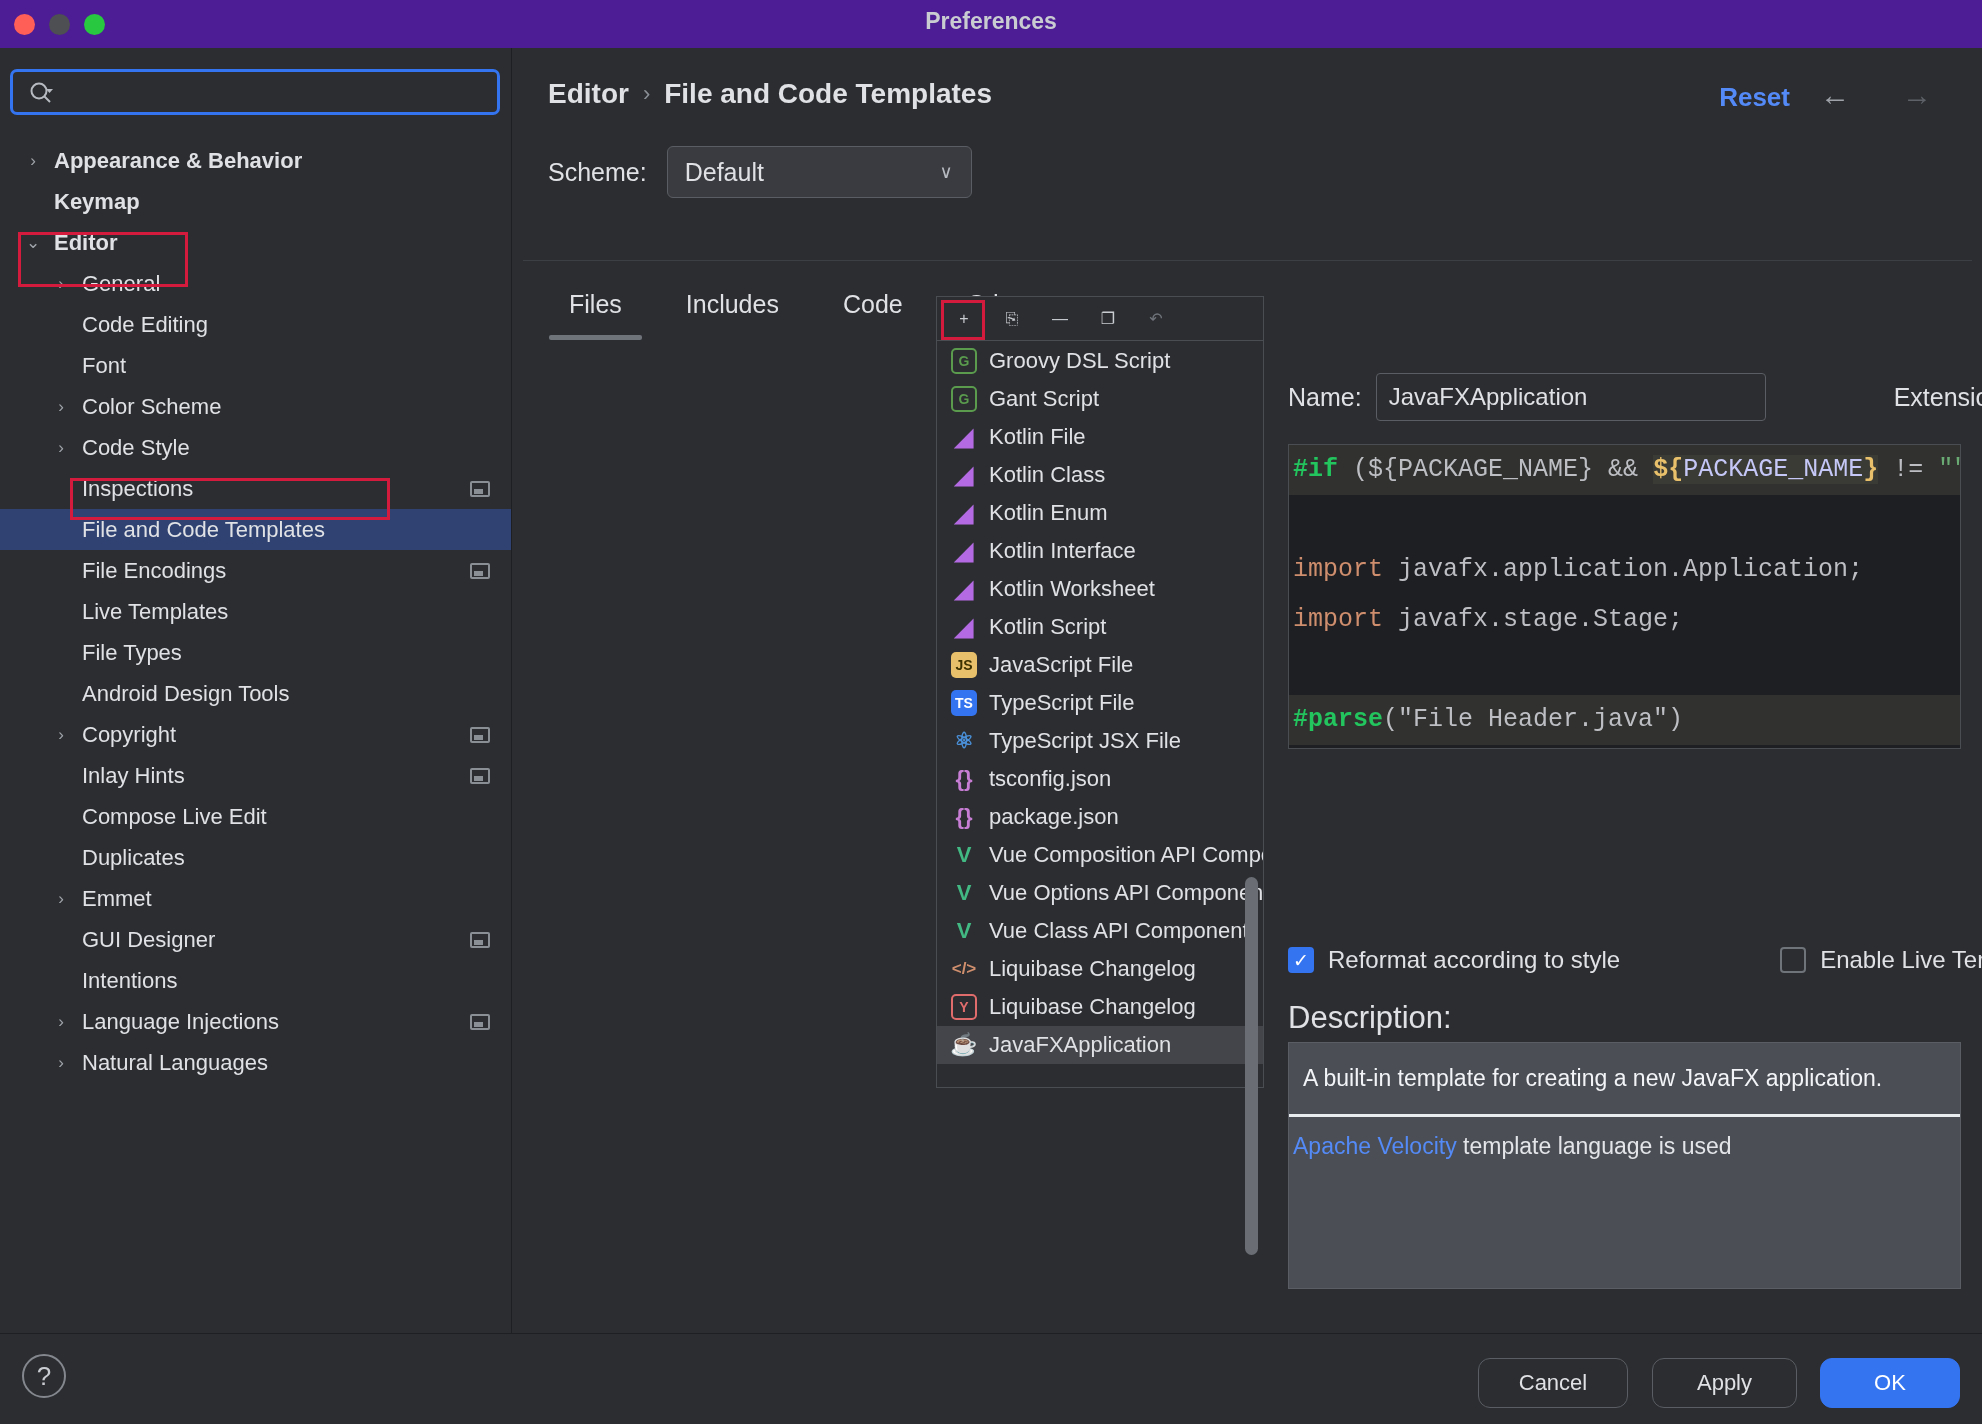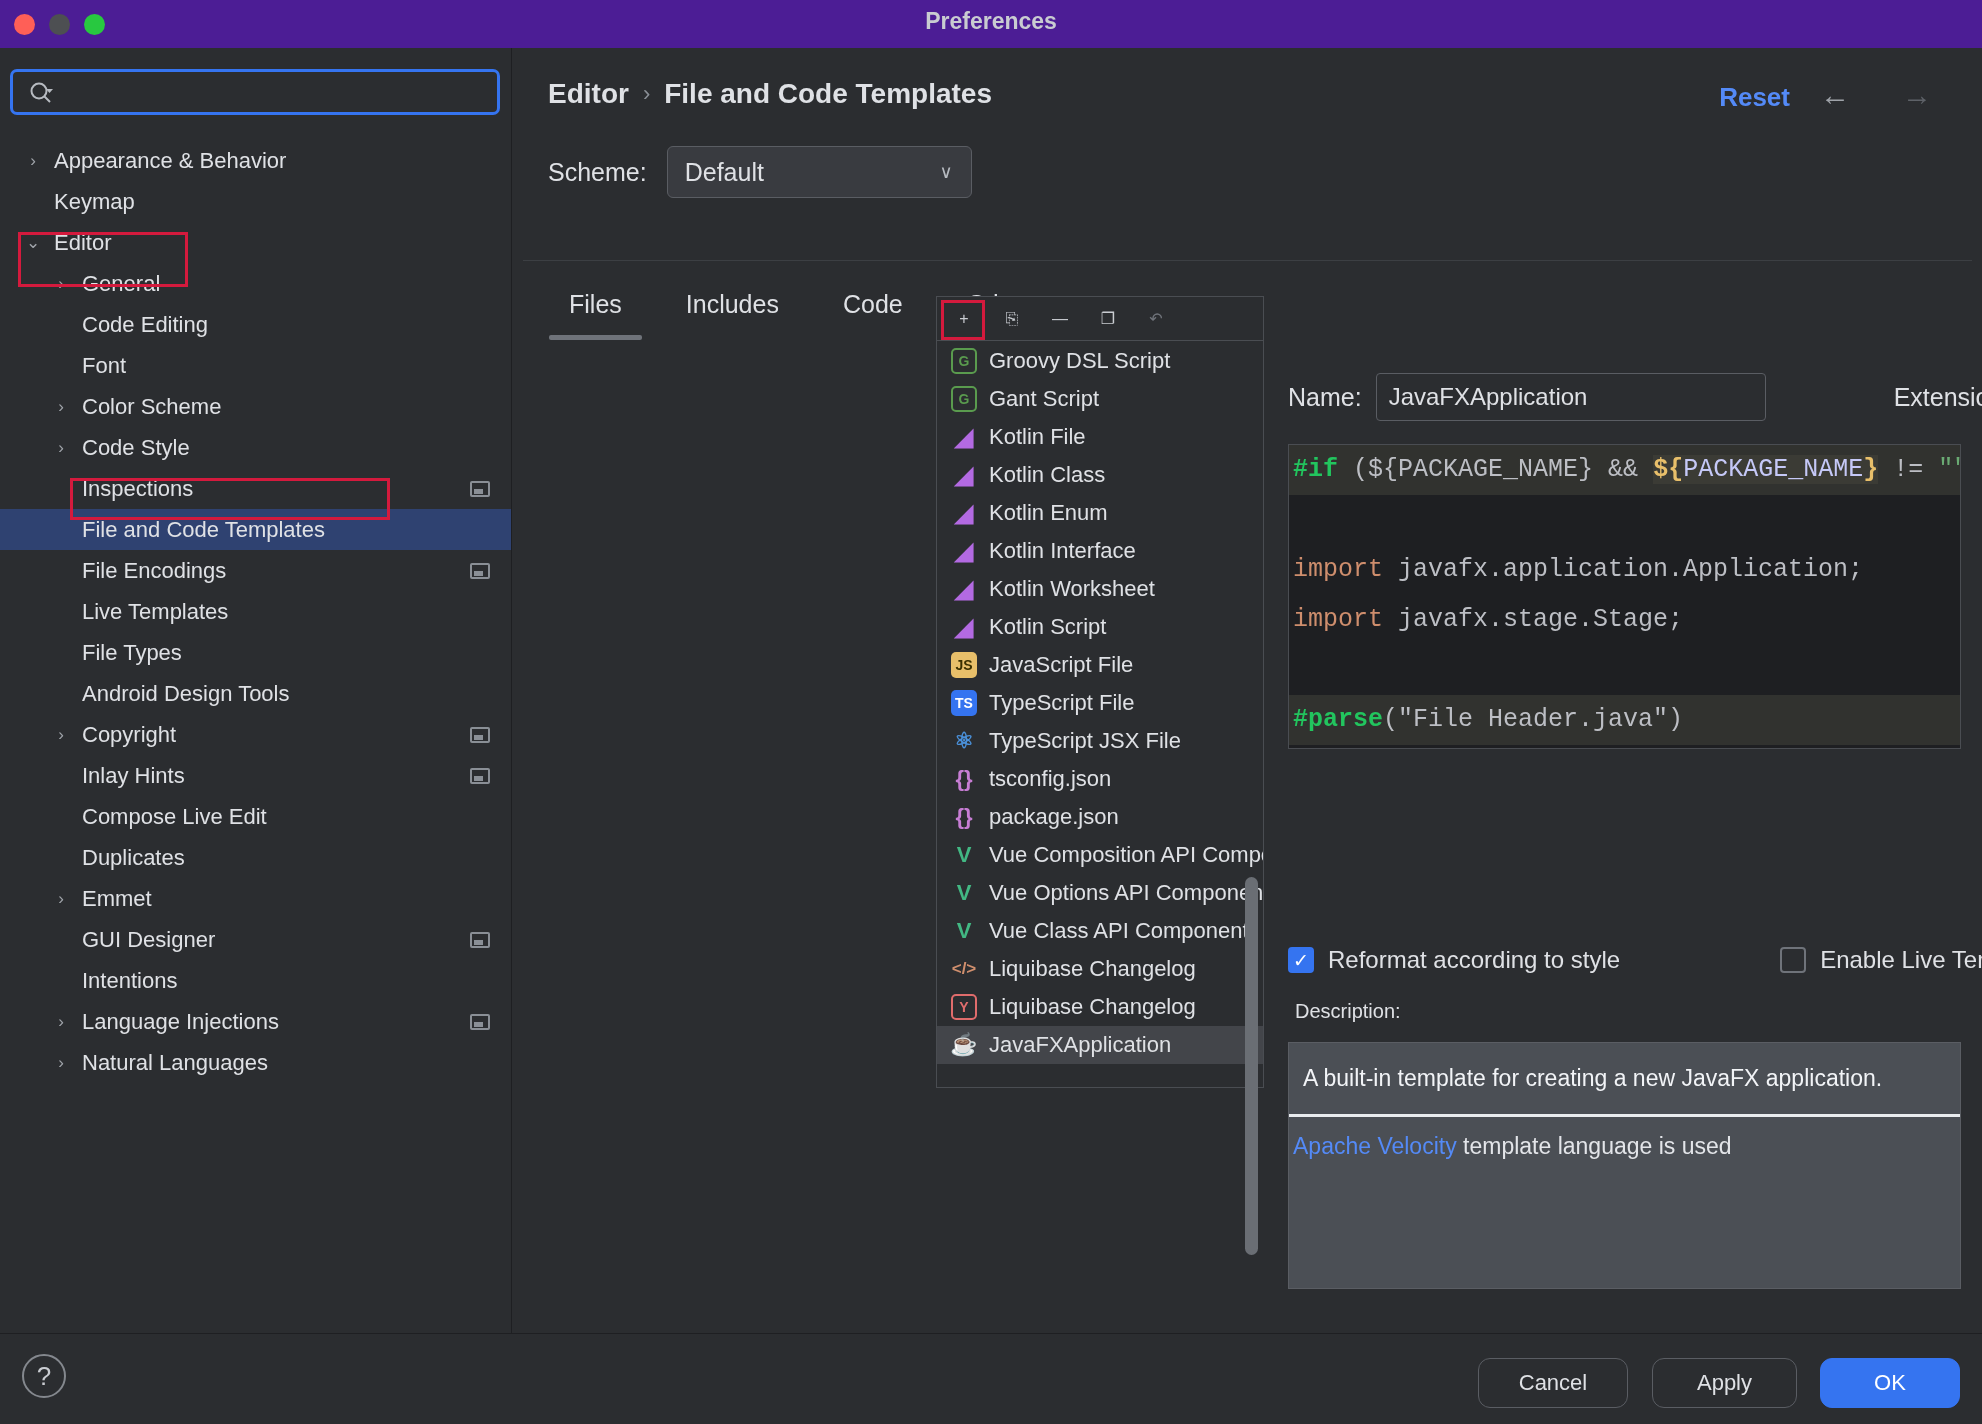--- a/index.html
+++ b/index.html
@@ -52,21 +52,21 @@
   .tree { position: absolute; left: 0; top: 92px; width: 512px; }
   .tree-row {
     position: relative; height: 41px; display: flex; align-items: center;
     font-size: 22px; color: #dfe1e5; white-space: nowrap;
   }
   .tree-row.selected { background: #2f4271; }
   .tree-row .arrow {
     position: absolute; width: 22px; text-align: center; color: #9fa3a9; font-size: 17px;
   }
   .tree-row .label { white-space: nowrap; }
-  .tree-row.bold .label { font-weight: normal; }
+  .tree-row.bold .label { font-weight: bold; }
   .tree-row .badge-icon {
     position: absolute; right: 22px; width: 20px; height: 16px;
     border: 2px solid #8a8f96; border-radius: 2px;
   }
   .tree-row .badge-icon::after {
     content: ''; position: absolute; left: 2px; bottom: 1px; width: 9px; height: 5px;
     background: #8a8f96;
   }
   
   .lvl0 .arrow { left: 22px; }
@@ -187,21 +187,21 @@
   .checkrow { position: absolute; left: 775px; top: 898px; display: flex; align-items: center; gap: 0; }
   .chk {
     width: 26px; height: 26px; border-radius: 4px; border: 2px solid #6f737a;
     display: inline-flex; align-items: center; justify-content: center; flex: 0 0 26px;
   }
   .chk.on { background: #3574f0; border-color: #3574f0; color: #fff; font-size: 19px; }
   .chk-label { font-size: 24px; color: #dfe1e5; margin-left: 14px; white-space: nowrap; }
   .chk-group { display: flex; align-items: center; }
   #chk-live { margin-left: 160px; }
 
-  .desc-label { position: absolute; left: 775px; top: 952px; font-size: 20px; color: #dfe1e5; margin-left: 7px; }
+  .desc-label { position: absolute; left: 775px; top: 952px; font-size: 31px; color: #dfe1e5; }
   .desc-box {
     position: absolute; left: 775px; top: 994px; width: 673px; height: 247px;
     background: #4b4f55; border: 1px solid #5a5d63; overflow: hidden;
   }
   .desc-first { padding: 22px 0 22px 14px; font-size: 23px; color: #f2f4f7; border-bottom: 3px solid #e9ecef; }
   .desc-second { padding: 16px 0 0 4px; font-size: 23px; color: #e3e5e9; }
   .link { color: #548af7; }
 </style>
 </head>
 <body>

